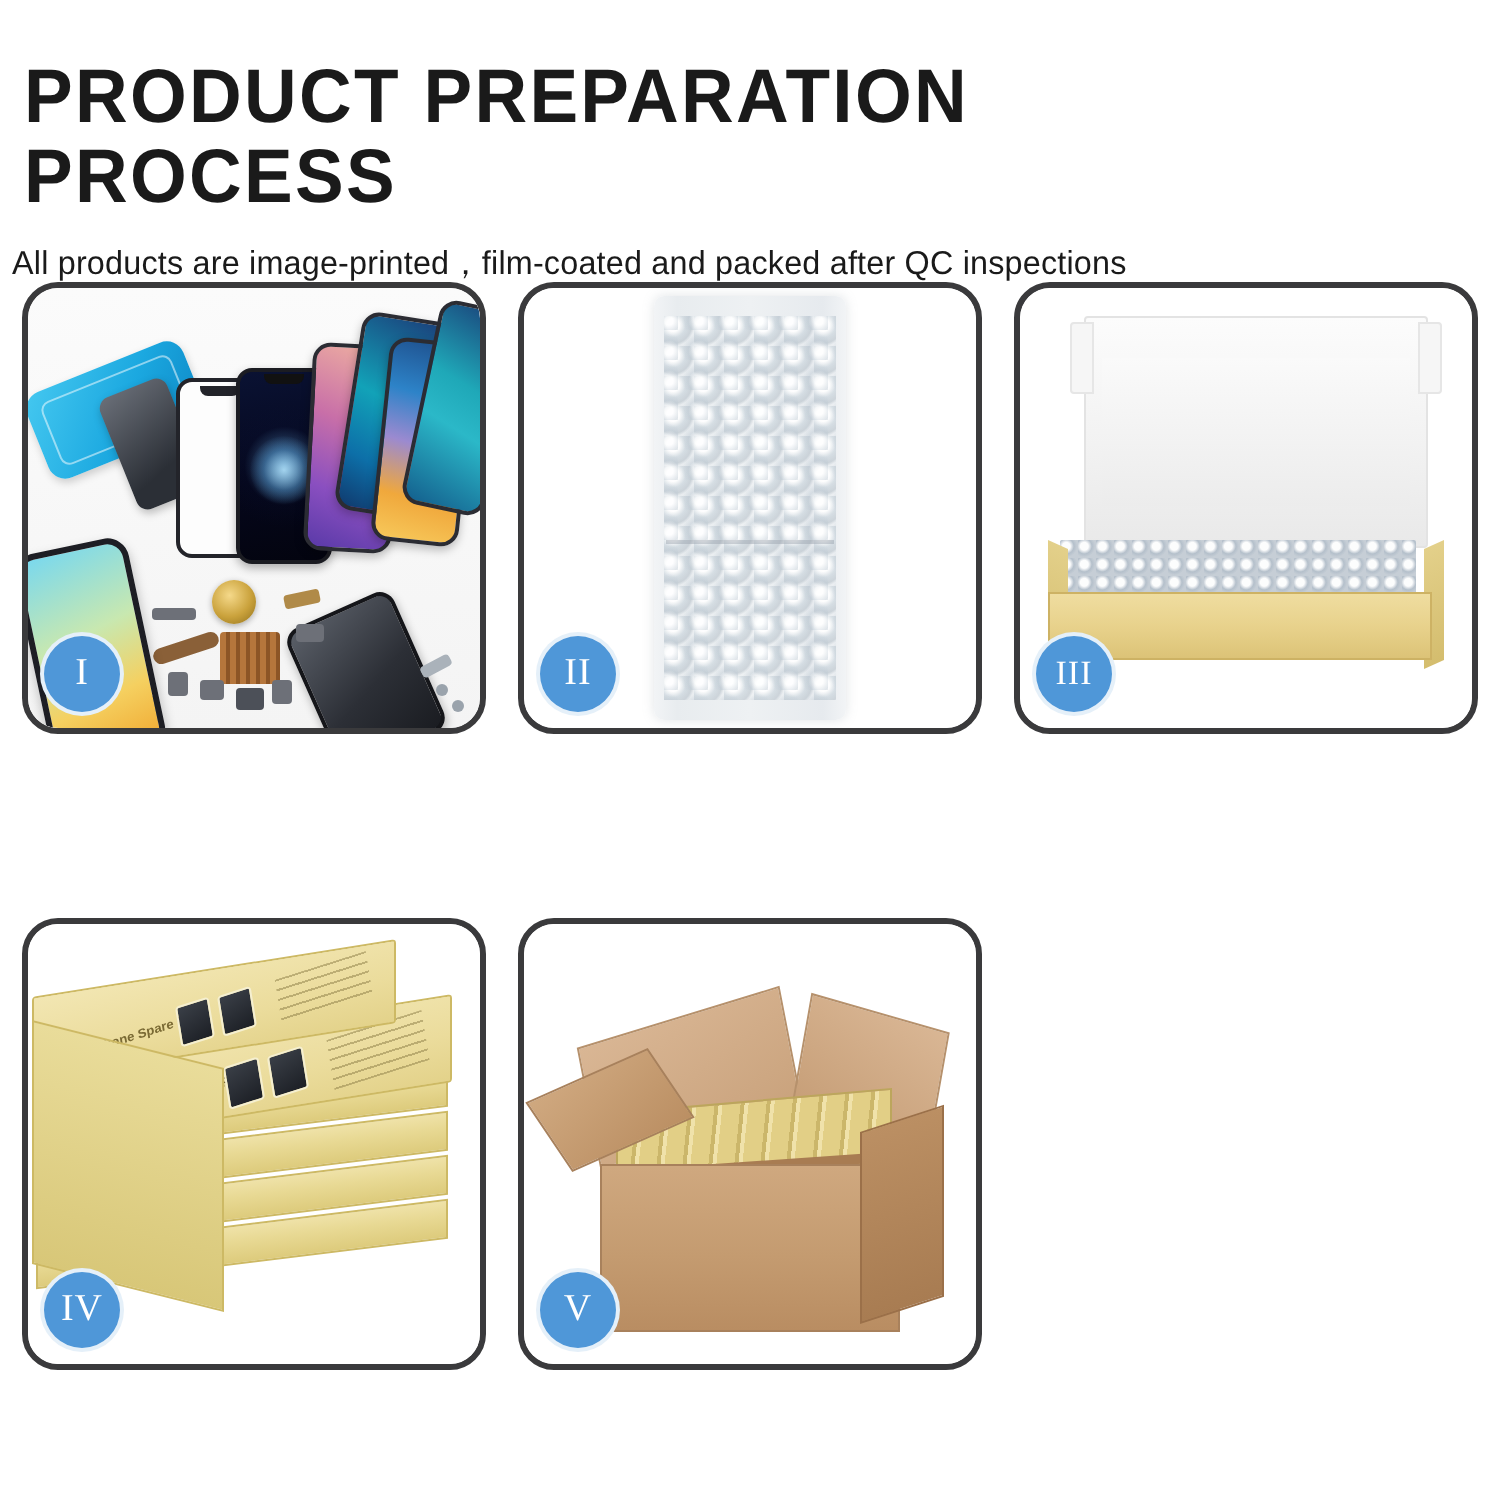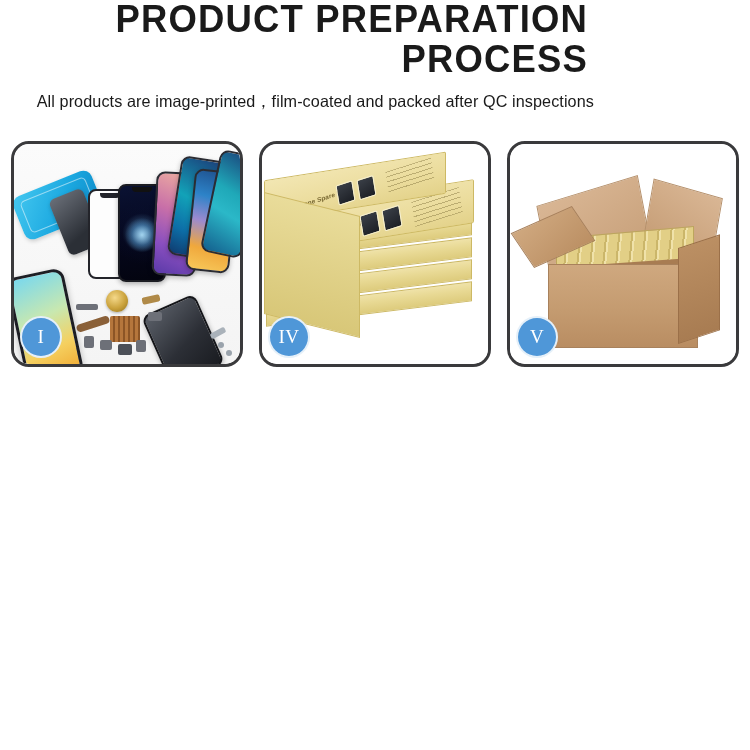--- a/index.html
+++ b/index.html
@@ -5,21 +5,21 @@
   * { box-sizing: border-box; margin: 0; padding: 0; }
   body {
     width: 750px; height: 750px;
     background: #ffffff;
     font-family: "Liberation Sans", sans-serif;
     overflow: hidden;
     position: relative;
   }
 
   
-  .header { width: 600px; text-align: right; }
+  .header { width: 600px; padding-top: 30px; text-align: left; }
   .page-title {
     font-size: 38px;
     font-weight: bold;
     letter-spacing: 1.2px;
     color: #1a1a1a;
     line-height: 1.05;
     transform: scaleX(0.96);
   }
   .page-subtitle {
     margin-top: 11px;
@@ -393,21 +393,43 @@
       <div class="part" style="left:104px; top:200px; width:14px; height:11px; background:#4c5058;"></div>
       <div class="part" style="left:122px; top:196px; width:10px; height:12px;"></div>
       <div class="part" style="left:56px; top:204px; width:9px; height:14px; background:#8fa0ae;"></div>
       <div class="part" style="left:196px; top:186px; width:16px; height:6px; background:#aab2ba; transform:rotate(-28deg);"></div>
       <div class="part" style="left:204px; top:198px; width:6px; height:6px; border-radius:50%; background:#9aa3ac;"></div>
       <div class="part" style="left:212px; top:206px; width:6px; height:6px; border-radius:50%; background:#9aa3ac;"></div>
     </div>
     <div class="badge">I</div>
   </div>
 
-
+  <div class="panel">
+    <div class="panel-inner p2">
+      <div class="bubble-sheet">
+        <div class="bubbles"></div>
+        <div class="bubbles2"></div>
+        <div class="sheet-seam"></div>
+      </div>
+    </div>
+    <div class="badge">II</div>
+  </div>
+
+  <div class="panel">
+    <div class="panel-inner p3">
+      <div class="b3-lid">
+        <div class="b3-inner-shade"></div>
+      </div>
+      <div class="b3-bubbles"></div>
+      <div class="b3-side-l"></div>
+      <div class="b3-side-r"></div>
+      <div class="b3-front"></div>
+    </div>
+    <div class="badge wide">III</div>
+  </div>
 
   <div class="panel">
     <div class="panel-inner p4">
       <div class="stack">
 
         <div class="ybox" style="left:4px; top:150px; width:206px; height:20px; transform:skewY(-7deg);"></div>
         <div class="ybox" style="left:4px; top:128px; width:206px; height:20px; transform:skewY(-7deg);"></div>
         <div class="ybox" style="left:4px; top:106px; width:206px; height:20px; transform:skewY(-7deg);"></div>
         <div class="ybox" style="left:4px; top:84px; width:206px; height:20px; transform:skewY(-7deg);"></div>
 

